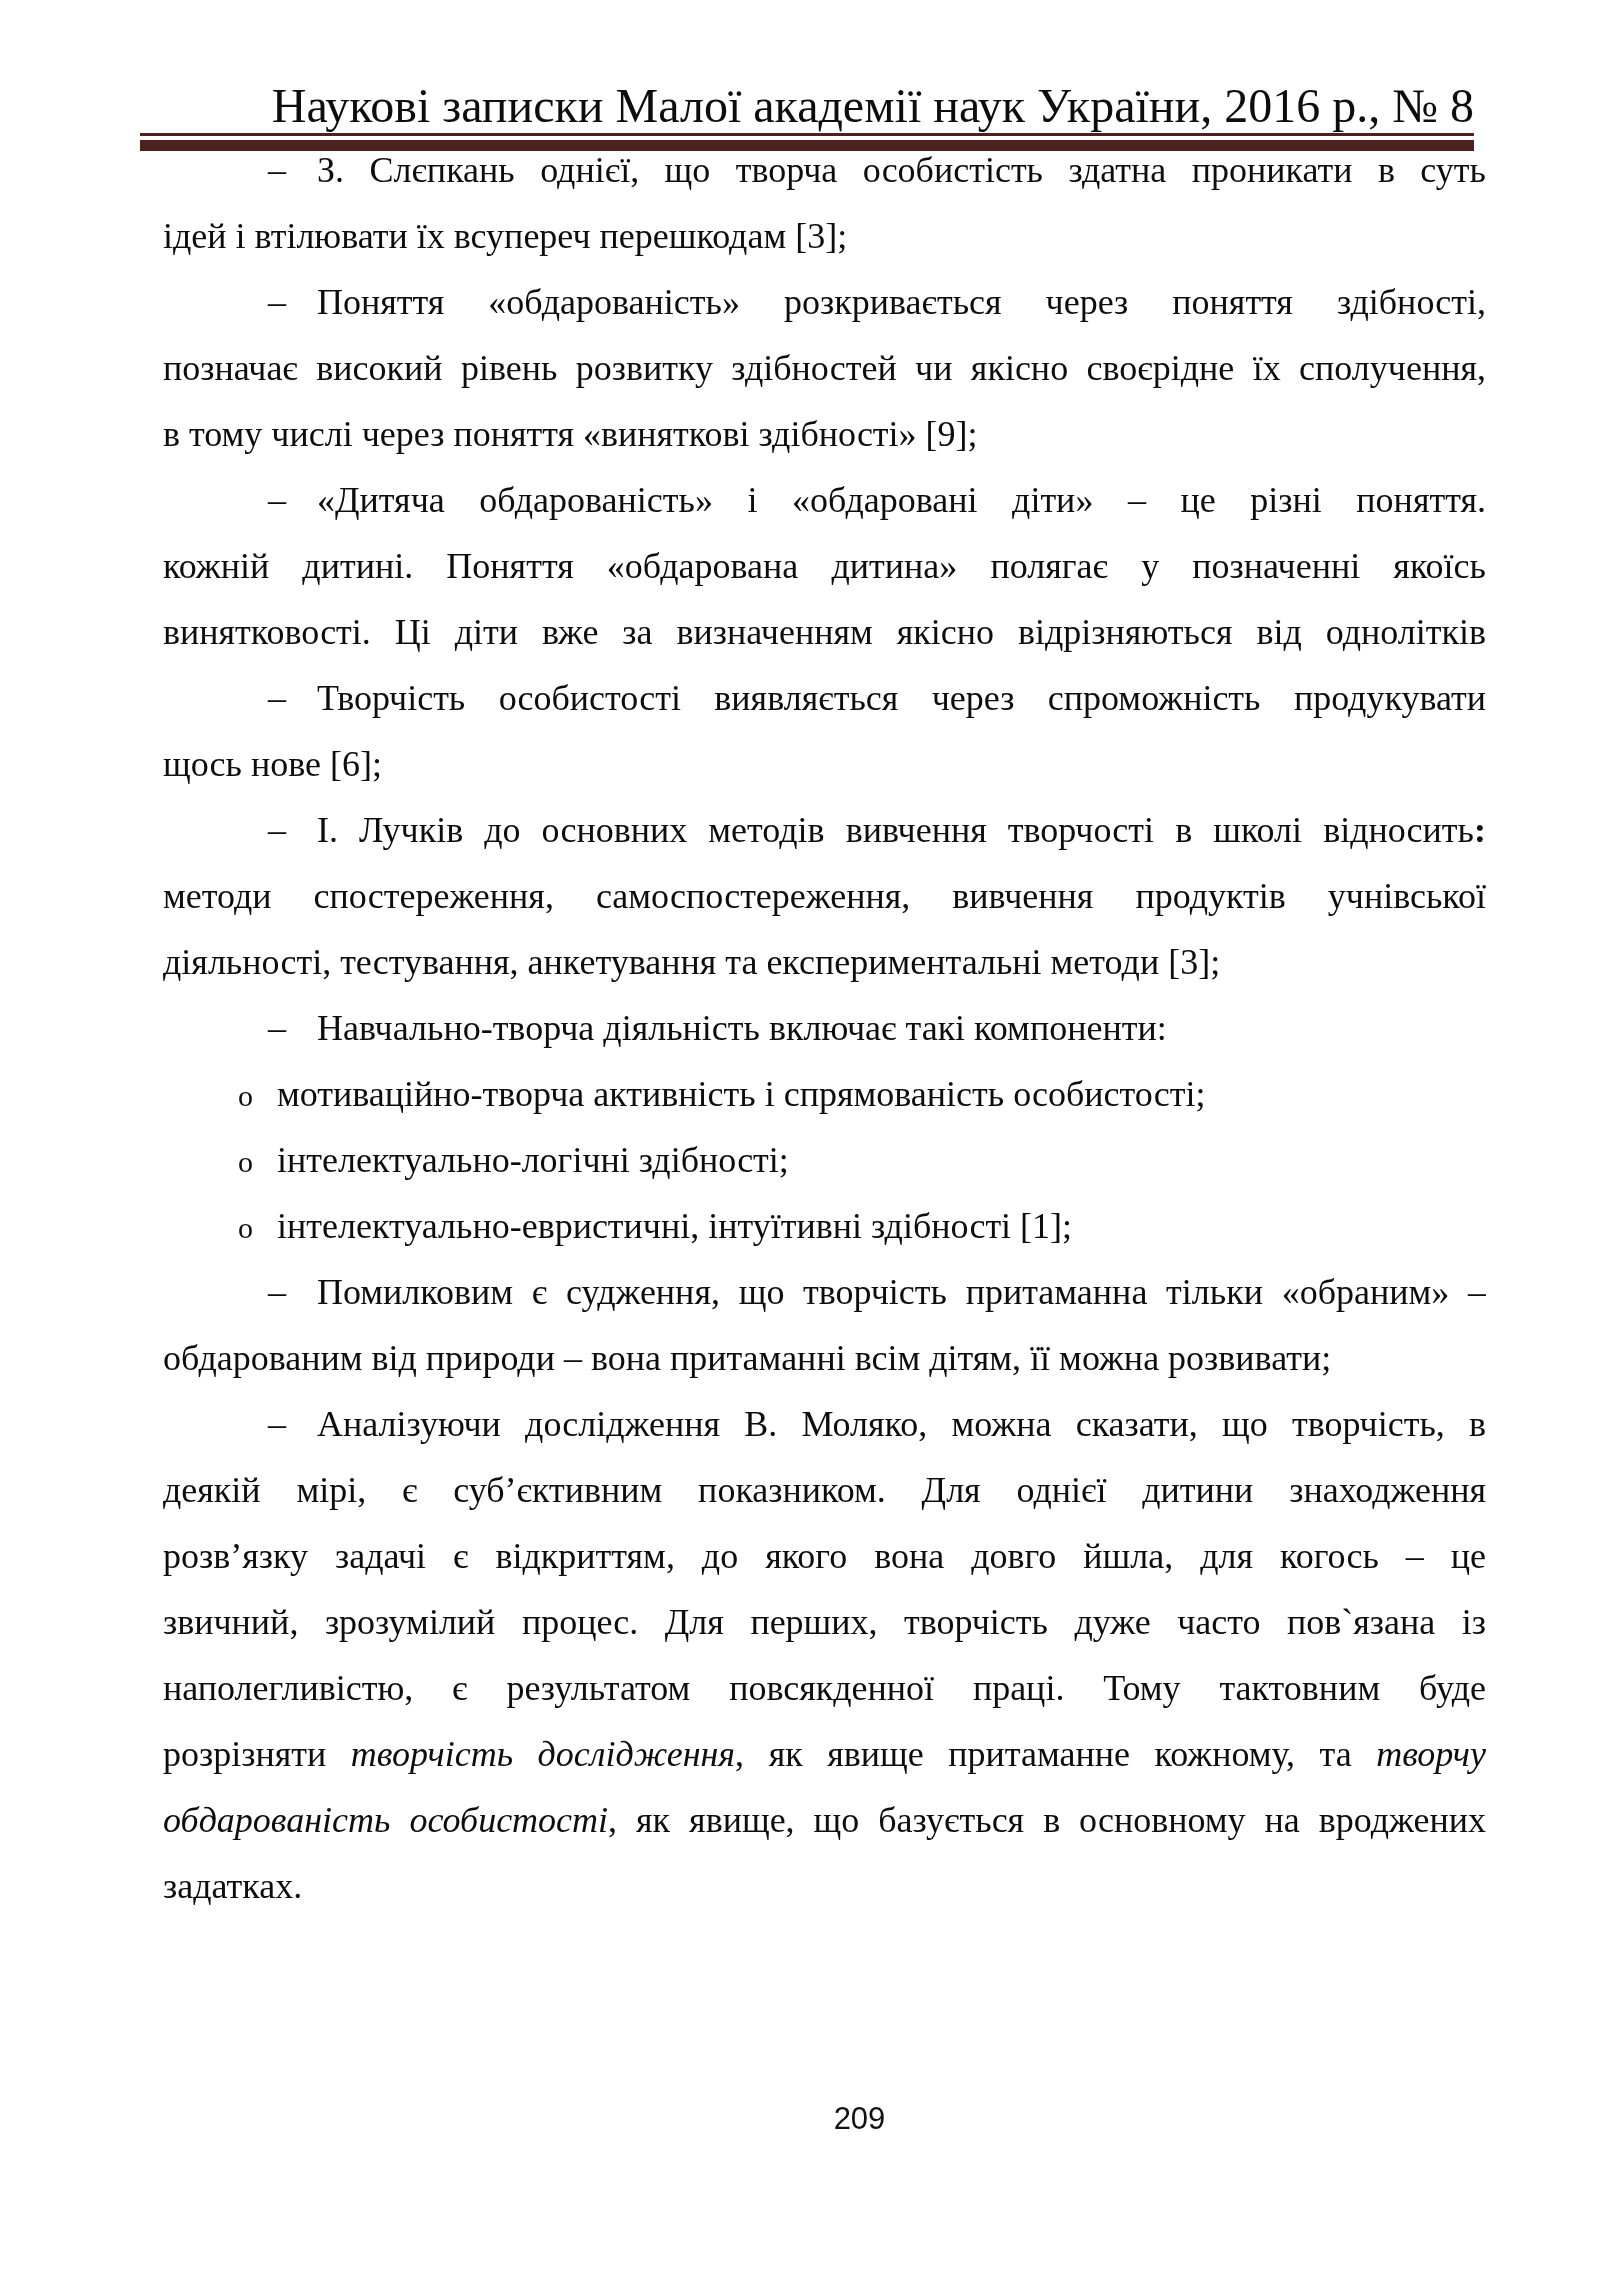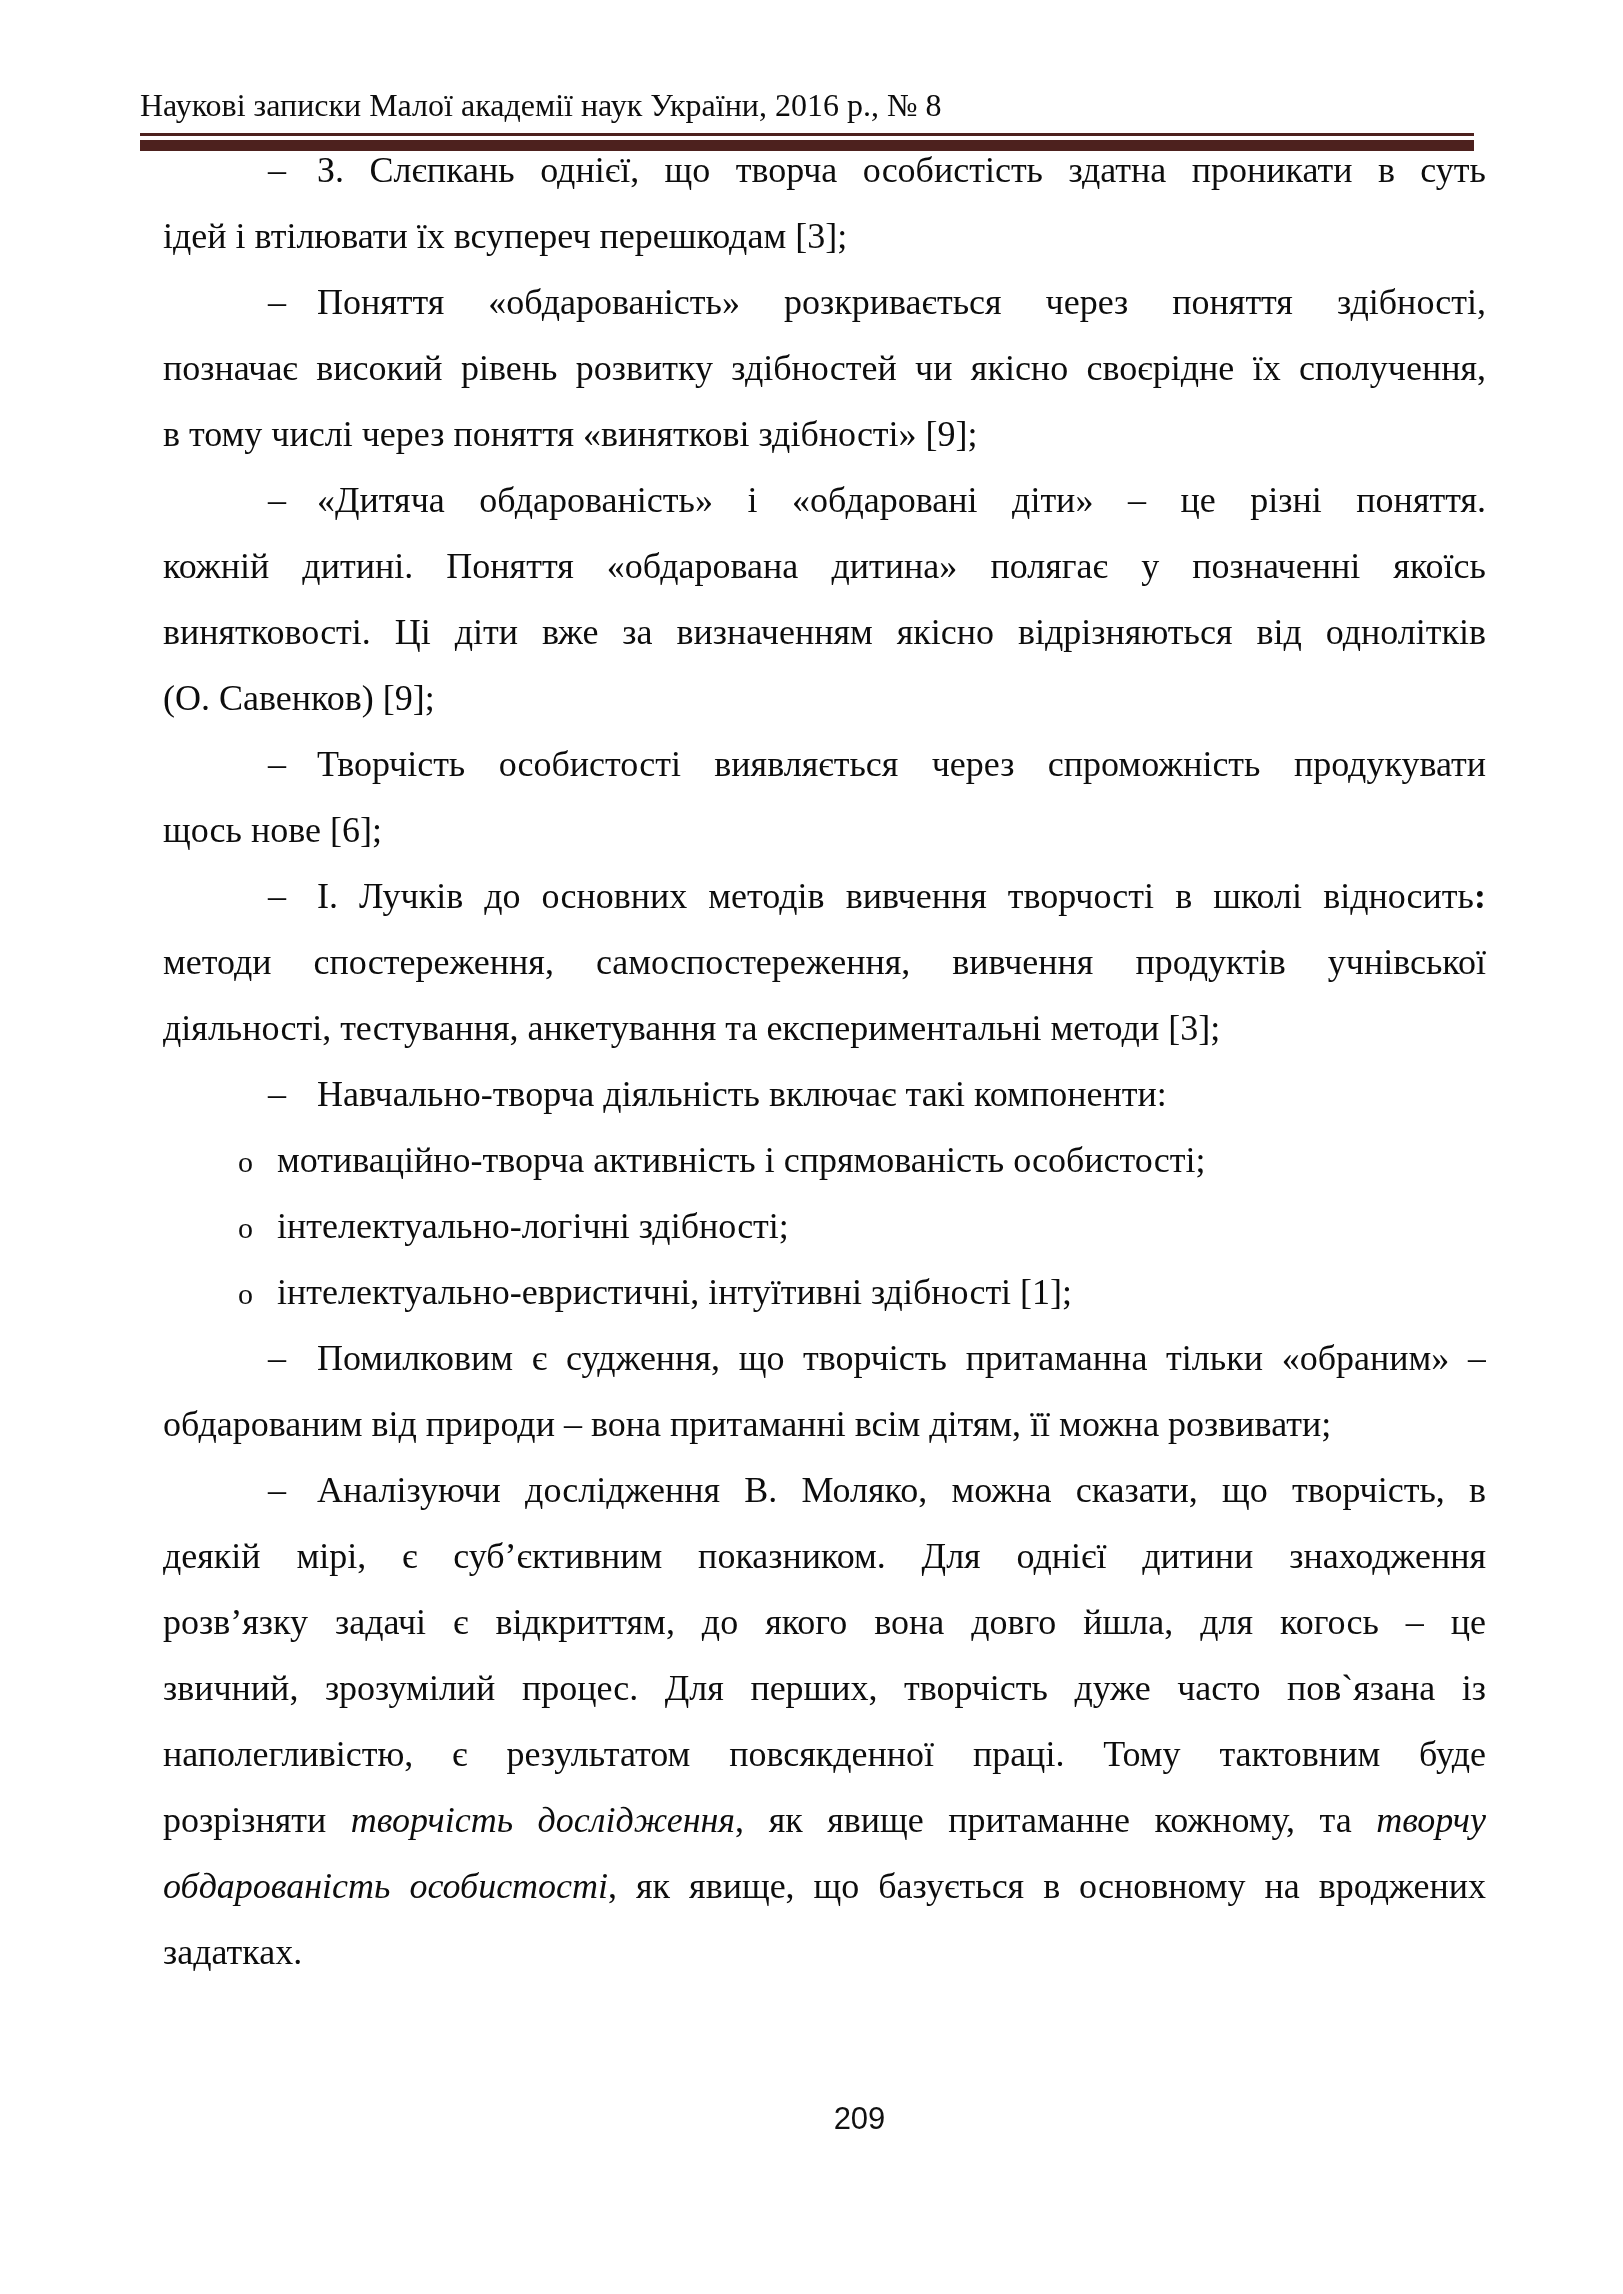--- a/index.html
+++ b/index.html
@@ -12,22 +12,22 @@
     font-family: "Liberation Serif", serif;
     color: #0d0d0d;
     overflow: hidden;
   }
 
   .header-text {
     position: absolute;
     top: 82px;
     left: 140px;
     right: 149px;
-    text-align: left;
-    font-size: 32px;
+    text-align: right;
+    font-size: 48px;
     line-height: 47px;
     white-space: nowrap;
   }
 
   .rules {
     position: absolute;
     top: 133px;
     left: 140px;
     right: 149px;
   }
@@ -90,21 +90,20 @@
 
   <div class="body-text">
       <div class="line j"><span class="marker dash">–</span><span>З. Слєпкань однієї, що творча особистість здатна проникати в суть</span></div>
       <div class="line"><span>ідей і втілювати їх всупереч перешкодам [3];</span></div>
       <div class="line j"><span class="marker dash">–</span><span>Поняття «обдарованість» розкривається через поняття здібності,</span></div>
       <div class="line j"><span>позначає високий рівень розвитку здібностей чи якісно своєрідне їх сполучення,</span></div>
       <div class="line"><span>в тому числі через поняття «виняткові здібності» [9];</span></div>
       <div class="line j"><span class="marker dash">–</span><span>«Дитяча обдарованість» і «обдаровані діти» – це різні поняття.</span></div>
       <div class="line j"><span>кожній дитині. Поняття «обдарована дитина» полягає у позначенні якоїсь</span></div>
       <div class="line j"><span>винятковості. Ці діти вже за визначенням якісно відрізняються від однолітків</span></div>
-      <div class="line"><span>(О. Савенков) [9];</span></div>
       <div class="line j"><span class="marker dash">–</span><span>Творчість особистості виявляється через спроможність продукувати</span></div>
       <div class="line"><span>щось нове [6];</span></div>
       <div class="line j"><span class="marker dash">–</span><span>І. Лучків до основних методів вивчення творчості в школі відносить</span><span class="b">:</span></div>
       <div class="line j"><span>методи спостереження, самоспостереження, вивчення продуктів учнівської</span></div>
       <div class="line"><span>діяльності, тестування, анкетування та експериментальні методи [3];</span></div>
       <div class="line"><span class="marker dash">–</span><span>Навчально-творча діяльність включає такі компоненти:</span></div>
       <div class="line"><span class="marker circle">o</span><span>мотиваційно-творча активність і спрямованість особистості;</span></div>
       <div class="line"><span class="marker circle">o</span><span>інтелектуально-логічні здібності;</span></div>
       <div class="line"><span class="marker circle">o</span><span>інтелектуально-евристичні, інтуїтивні здібності [1];</span></div>
       <div class="line j"><span class="marker dash">–</span><span>Помилковим є судження, що творчість притаманна тільки «обраним» –</span></div>

